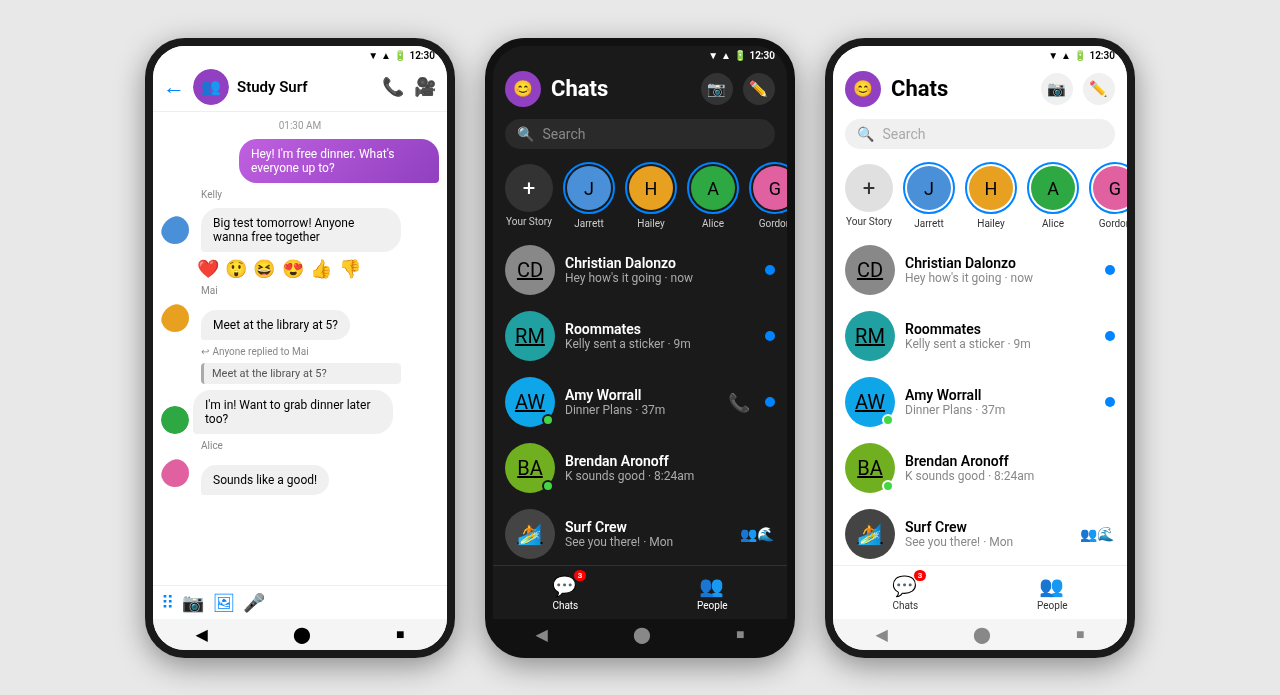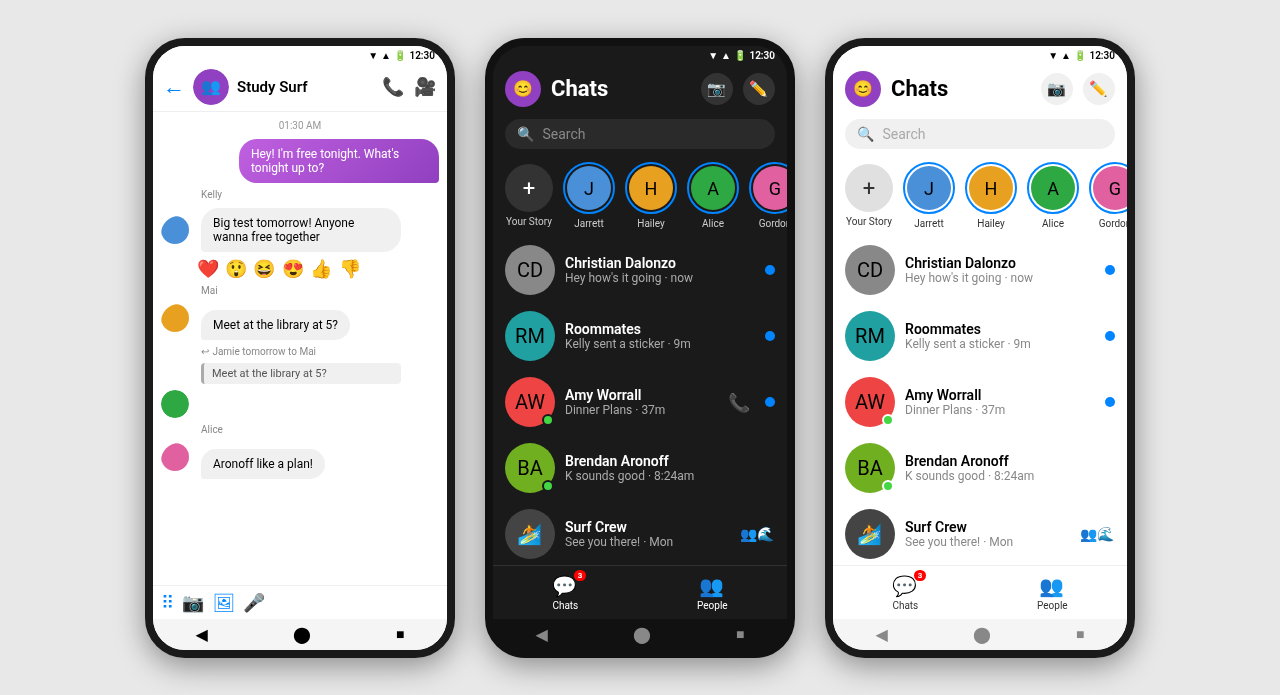--- a/index.html
+++ b/index.html
@@ -277,20 +277,21 @@
       position: relative;
       cursor: pointer;
     }
 
     .chat-avatar {
       width: 50px; height: 50px;
       border-radius: 50%;
       flex-shrink: 0;
       position: relative;
       overflow: visible;
+      text-decoration: underline;
     }
     .chat-avatar-img {
       width: 50px; height: 50px;
       border-radius: 50%;
       display: flex; align-items: center; justify-content: center;
       font-size: 20px;
       overflow: hidden;
     }
     .online-dot {
       width: 12px; height: 12px;
@@ -361,21 +362,21 @@
     .android-nav-light { background: #f5f5f5; }
     .android-nav-white { background: #f5f5f5; }
 
     
     .av-blue { background: #4a90d9; }
     .av-green { background: #2ea843; }
     .av-orange { background: #e8a020; }
     .av-pink { background: #e060a0; }
     .av-purple { background: #9040c0; }
     .av-teal { background: #20a0a0; }
-    .av-red { background: #ef4444; }
+    .av-red { background: #0ea5e9; }
     .av-gray { background: #888; }
     .av-lime { background: #70b020; }
     .av-dark { background: #444; }
 
     .phone-screen {
       display: flex;
       flex-direction: column;
       height: 100%;
     }
   </style>
@@ -402,21 +403,21 @@
       <span class="chat-title">Study Surf</span>
       <div class="header-icons">
         <span class="header-icon">📞</span>
         <span class="header-icon">🎥</span>
       </div>
     </div>
 
     <div class="chat-body">
       <div class="timestamp-center">01:30 AM</div>
 
-      <div class="bubble-right">Hey! I'm free tonight. What's tonight up to?</div>
+      <div class="bubble-right">Hey! I'm free dinner. What's everyone up to?</div>
 
       <div class="sender-name">Kelly</div>
       <div class="bubble-left-wrap">
         <div class="avatar-sm">
           <div class="avatar-sm-img av-blue" style="width:28px;height:28px;border-radius:50%;"></div>
         </div>
         <div class="bubble-left">Big test tomorrow! Anyone wanna free together</div>
       </div>
 
       <div class="reaction-bar">
@@ -432,35 +433,36 @@
       <div class="sender-name">Mai</div>
       <div class="bubble-left-wrap">
         <div class="avatar-sm">
           <div class="avatar-sm-img av-orange" style="width:28px;height:28px;border-radius:50%;"></div>
         </div>
         <div class="bubble-left">Meet at the library at 5?</div>
       </div>
 
       <div class="reply-context">
         <span>↩</span>
-        <span>Jamie tomorrow to Mai</span>
+        <span>Anyone replied to Mai</span>
       </div>
       <div class="reply-bubble">Meet at the library at 5?</div>
       <div class="bubble-left-wrap">
         <div class="avatar-sm" style="width:28px;height:28px;">
           <div class="av-green" style="width:28px;height:28px;border-radius:50%;"></div>
         </div>
+        <div class="bubble-left">I'm in! Want to grab dinner later too?</div>
       </div>
 
       <div class="sender-name">Alice</div>
       <div class="bubble-left-wrap">
         <div class="avatar-sm">
           <div class="avatar-sm-img av-pink" style="width:28px;height:28px;border-radius:50%;"></div>
         </div>
-        <div class="bubble-left">Aronoff like a plan!</div>
+        <div class="bubble-left">Sounds like a good!</div>
       </div>
     </div>
 
     <div class="chat-input-bar">
       <div class="input-icons">
         <span class="input-icon">⠿</span>
         <span class="input-icon">📷</span>
         <span class="input-icon">🖼</span>
         <span class="input-icon">🎤</span>
       </div>

